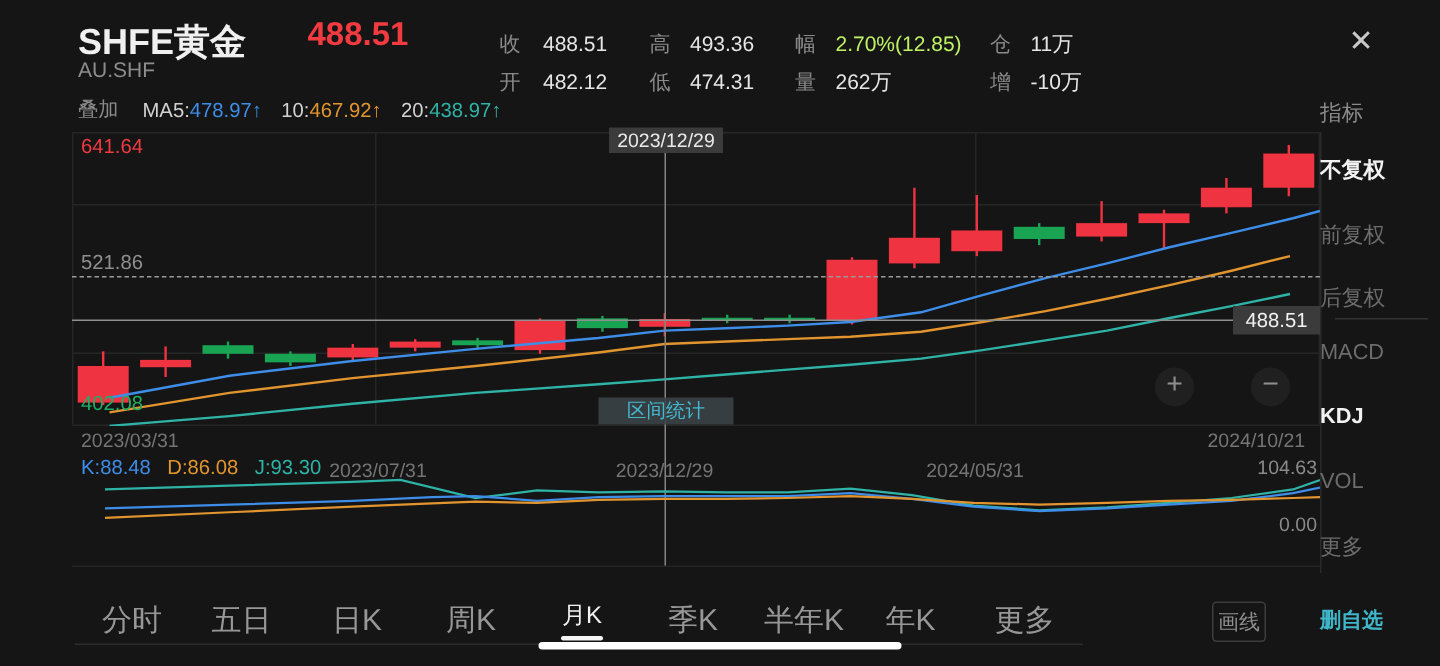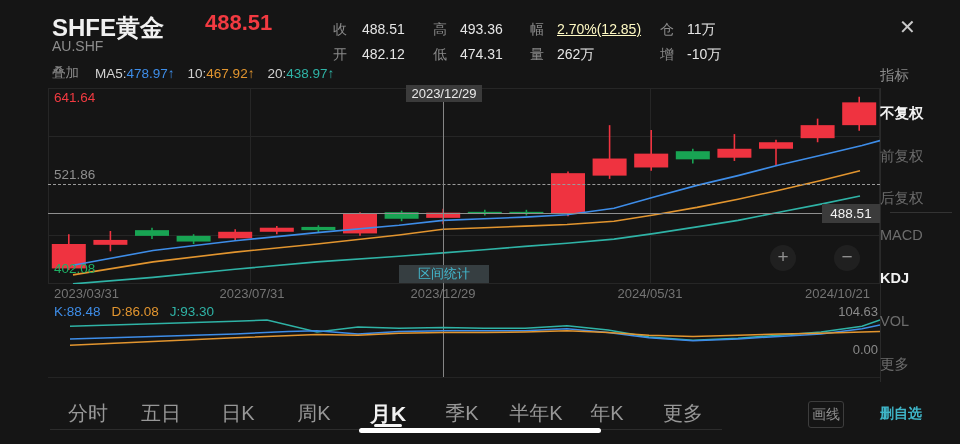--- a/index.html
+++ b/index.html
@@ -6,21 +6,21 @@
   html,body { background:#000; }
   body { font-family:"Liberation Sans","DejaVu Sans",sans-serif; }
   .app { position:relative; width:960px; height:444px; background:#151515; overflow:hidden; color:#e8e8e8; }
   .abs { position:absolute; }
   
   .title { left:52px; top:12px; font-size:24px; font-weight:700; color:#f0f0f0; }
   .price-main { left:205px; top:10px; font-size:22px; font-weight:700; color:#f23a41; }
   .symbol { left:52px; top:38px; font-size:14px; color:#8d8d8d; }
   .stat-label { font-size:14px; color:#8a8a8a; }
   .stat-value { font-size:14px; color:#e6e6e6; }
-  .stat-value.accent { color:#fef9c3;text-decoration:underline; }
+  .stat-value.accent { color:#bef264; }
   .row1 { top:21px; } .row2 { top:46px; }
   .close-btn { left:899px; top:15px; font-size:20px; color:#c9c9c9; cursor:pointer; }
   
   .overlay-bar { left:52px; top:64px; display:flex; align-items:center; font-size:13.5px; }
   .overlay-label { color:#8a8a8a; margin-right:16px; }
   .ma-prefix { color:#d2d2d2; }
   .ma-item { margin-right:13px; }
   
   .sidebar-divider-v { left:880px; top:88px; width:1px; height:294px; background:#2a2a2a; }
   .side-item { left:880px; width:80px; text-align:left; font-size:14.5px; color:#6c6c6c; cursor:pointer; }
@@ -35,29 +35,29 @@
   .crosshair-h { left:48px; top:213px; width:832px; height:1px; background:#8f8f8f; }
   .tooltip { top:85px; left:406px; width:76px; height:17px; background:#3b3b3b; color:#e9e9e9;
              font-size:13px; text-align:center; line-height:17px; }
   .price-tag { top:204px; left:822px; width:58px; height:19px; background:#3b3b3b; color:#f2f2f2;
                font-size:13.5px; text-align:center; line-height:19px; }
   .range-btn { left:399px; top:265px; width:90px; height:18px; background:rgba(58,66,70,0.9);
                color:#43b9cf; font-size:13px; text-align:center; line-height:18px; cursor:pointer; }
   .zoom-btn { top:245px; width:26px; height:26px; border-radius:50%; background:#202020; color:#8f8f8f;
               font-size:19px; text-align:center; line-height:24px; cursor:pointer; }
   .xlab { top:286px; font-size:13px; color:#747474; white-space:nowrap; }
-  .center-x { transform:translateX(-50%); }
+  .center-x { transform:translateX(-50%);margin-top:20px; }
   
   .kdj-labels { left:54px; top:304px; display:flex; gap:11px; font-size:13.5px;align-items:center; }
   .kdj-max { top:304px; } .kdj-min { top:342px; }
   .kdj-range { left:822px; width:56px; text-align:right; font-size:13px; color:#8a8a8a; }
   .kdj-border-b { left:48px; top:377px; width:832px; height:1px; background:#242424; }
   
   .tab { top:400px; font-size:20px; color:#979797; cursor:pointer; transform:translateX(-50%); }
-  .tab.active { color:#f2f2f2; font-size:21px; font-weight:700; }
+  .tab.active { color:#f2f2f2; font-size:16px; font-weight:400; }
   .tab-underline { left:374px; top:424px; width:28px; height:3px; background:#f5f5f5; border-radius:2px; }
   .bottom-hairline { left:50px; top:429px; width:672px; height:1px; background:#2c2c2c; }
   .home-indicator { left:359px; top:428px; width:242px; height:5px; background:#ffffff; border-radius:3px; }
   .draw-btn { left:808px; top:401px; width:36px; height:27px; border:1px solid #3d3d3d; border-radius:3px;
               color:#8f8f8f; font-size:14px; text-align:center; line-height:25px; cursor:pointer; }
   .del-watch { left:880px; top:405px; font-size:14px; color:#3fb6c9; font-weight:700; cursor:pointer; }
 </style>
 </head>
 <body>
 

